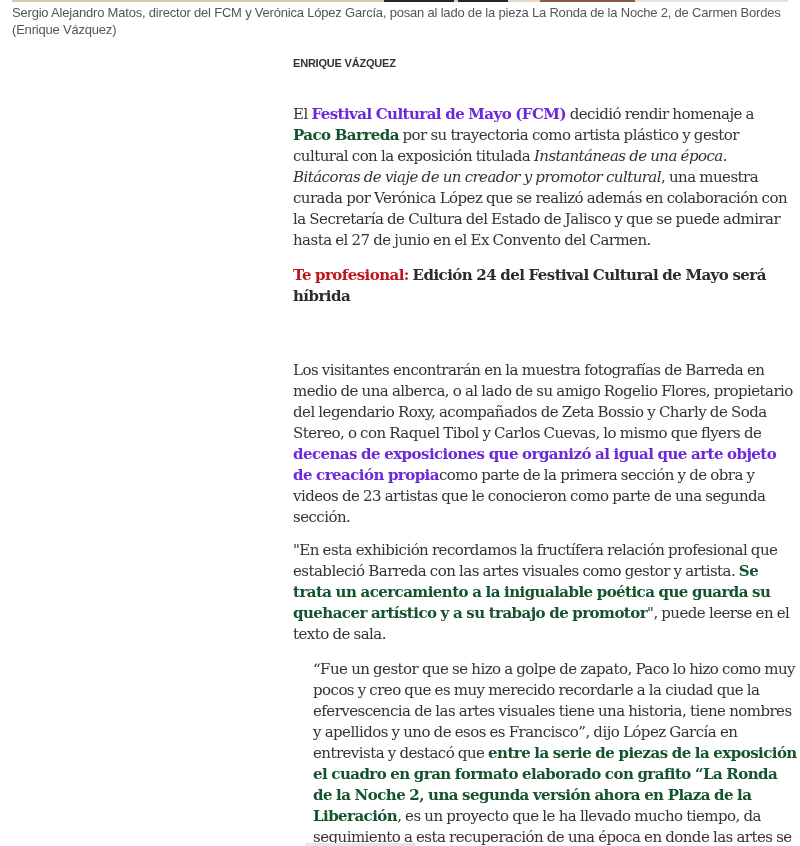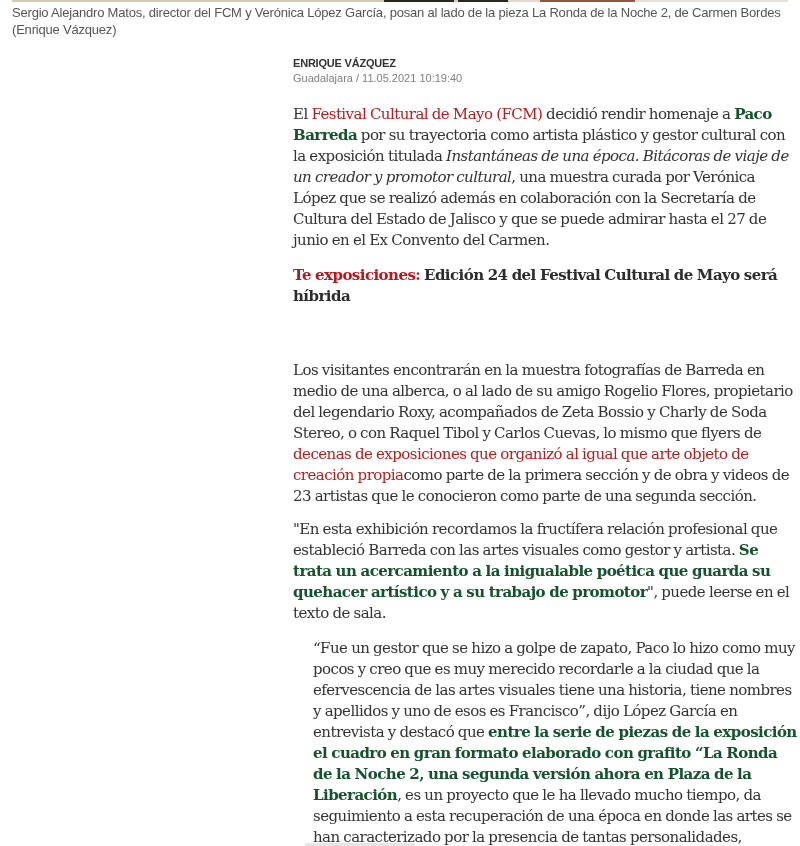--- a/index.html
+++ b/index.html
@@ -73,22 +73,22 @@
       width: 500px;
       font-family: "DejaVu Serif", serif;
       font-size: 15px;
       line-height: 21px;
       color: #333333;
       letter-spacing: -0.55px;
       word-spacing: -0.5px;
     }
     .article p { margin: 0; }
     .article a {
-      color: #b91c1c;
-      font-weight: normal;
+      color: #6d28d9;
+      font-weight: bold;
       text-decoration: none;
     }
     .article b { color: #14532d; }
     .p1 { }
     .rec { margin-top: 14px !important; }
     .rec .rec-label { color: #c0141c; font-weight: bold; }
     .rec .rec-link { color: #2c2c2c; font-weight: bold; text-decoration: none; }
     .p2 { margin-top: 53px !important; }
     .p3 { margin-top: 12px !important; }
     .quote {
@@ -115,27 +115,26 @@
   <span class="seg-d"></span>
   <span class="seg-e"></span>
   <span class="seg-f"></span>
   <span class="seg-g"></span>
 </div>
 
 <div class="caption">Sergio Alejandro Matos, director del FCM y Verónica López García, posan al lado de la pieza La Ronda de la Noche 2, de Carmen Bordes (Enrique Vázquez)</div>
 
 <div class="byline">
   <div class="author">Enrique Vázquez</div>
-  <div class="dateline">Guadalajara / 11.05.2021 10:19:40</div>
 </div>
 
 <div class="article">
   <p class="p1"><span>El </span><a href="#">Festival Cultural de Mayo (FCM)</a><span> decidió rendir homenaje a </span><b>Paco Barreda</b><span> por su trayectoria como artista plástico y gestor cultural con la exposición titulada </span><i>Instantáneas de una época. Bitácoras de viaje de un creador y promotor cultural</i><span>, una muestra curada por Verónica López que se realizó además en colaboración con la Secretaría de Cultura del Estado de Jalisco y que se puede admirar hasta el 27 de junio en el Ex Convento del Carmen.</span></p>
 
-  <p class="rec"><span class="rec-label">Te exposiciones:</span> <a href="#" class="rec-link">Edición 24 del Festival Cultural de Mayo será híbrida</a></p>
+  <p class="rec"><span class="rec-label">Te profesional:</span> <a href="#" class="rec-link">Edición 24 del Festival Cultural de Mayo será híbrida</a></p>
 
   <p class="p2"><span>Los visitantes encontrarán en la muestra fotografías de Barreda en medio de una alberca, o al lado de su amigo Rogelio Flores, propietario del legendario Roxy, acompañados de Zeta Bossio y Charly de Soda Stereo, o con Raquel Tibol y Carlos Cuevas, lo mismo que flyers de </span><a href="#">decenas de exposiciones que organizó al igual que arte objeto de creación propia</a><span>como parte de la primera sección y de obra y videos de 23 artistas que le conocieron como parte de una segunda sección.</span></p>
 
   <p class="p3"><span>"En esta exhibición recordamos la fructífera relación profesional que estableció Barreda con las artes visuales como gestor y artista. </span><b>Se trata un acercamiento a la inigualable poética que guarda su quehacer artístico y a su trabajo de promotor</b><span>", puede leerse en el texto de sala.</span></p>
 
   <p class="quote"><span>“Fue un gestor que se hizo a golpe de zapato, Paco lo hizo como muy pocos y creo que es muy merecido recordarle a la ciudad que la efervescencia de las artes visuales tiene una historia, tiene nombres y apellidos y uno de esos es Francisco”, dijo López García en entrevista y destacó que </span><b>entre la serie de piezas de la exposición el cuadro en gran formato elaborado con grafito “La Ronda de la Noche 2, una segunda versión ahora en Plaza de la Liberación</b><span>, es un proyecto que le ha llevado mucho tiempo, da seguimiento a esta recuperación de una época en donde las artes se han caracterizado por la presencia de tantas personalidades, agentes culturales, artistas que han hecho la diferencia para que Guadalajara sea hoy un punto de referencia en el ámbito de la cultura” y en el que aparece Francisco Barreda.</span></p>
 </div>
 
 <div class="scroll-thumb"></div>
 

